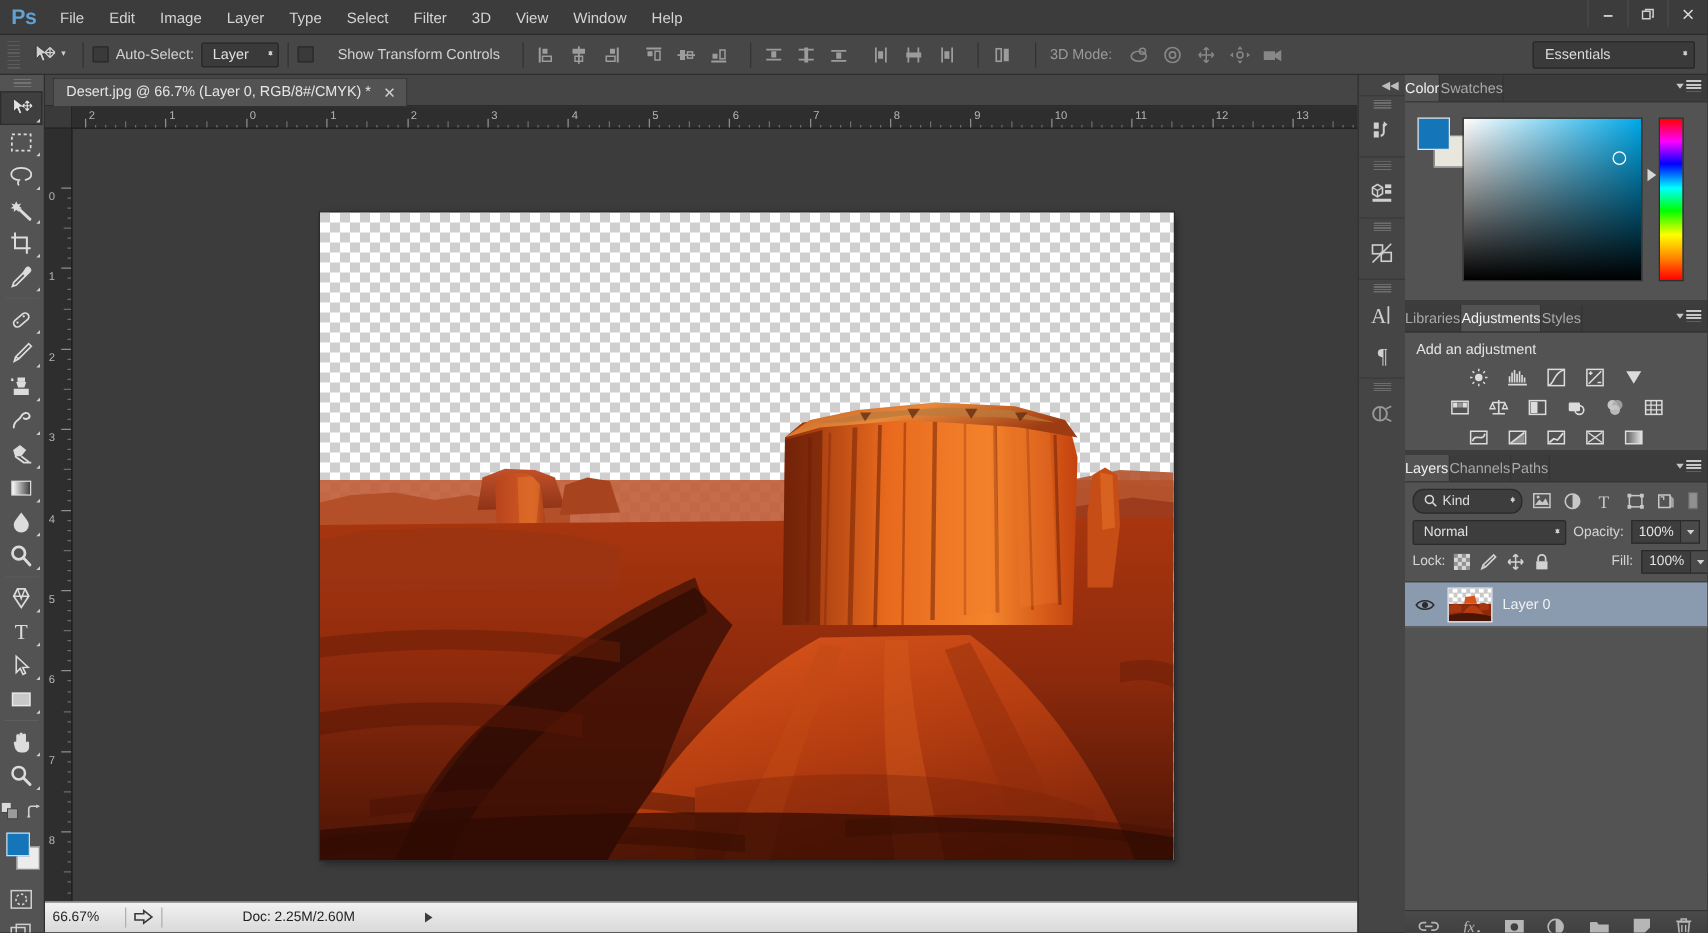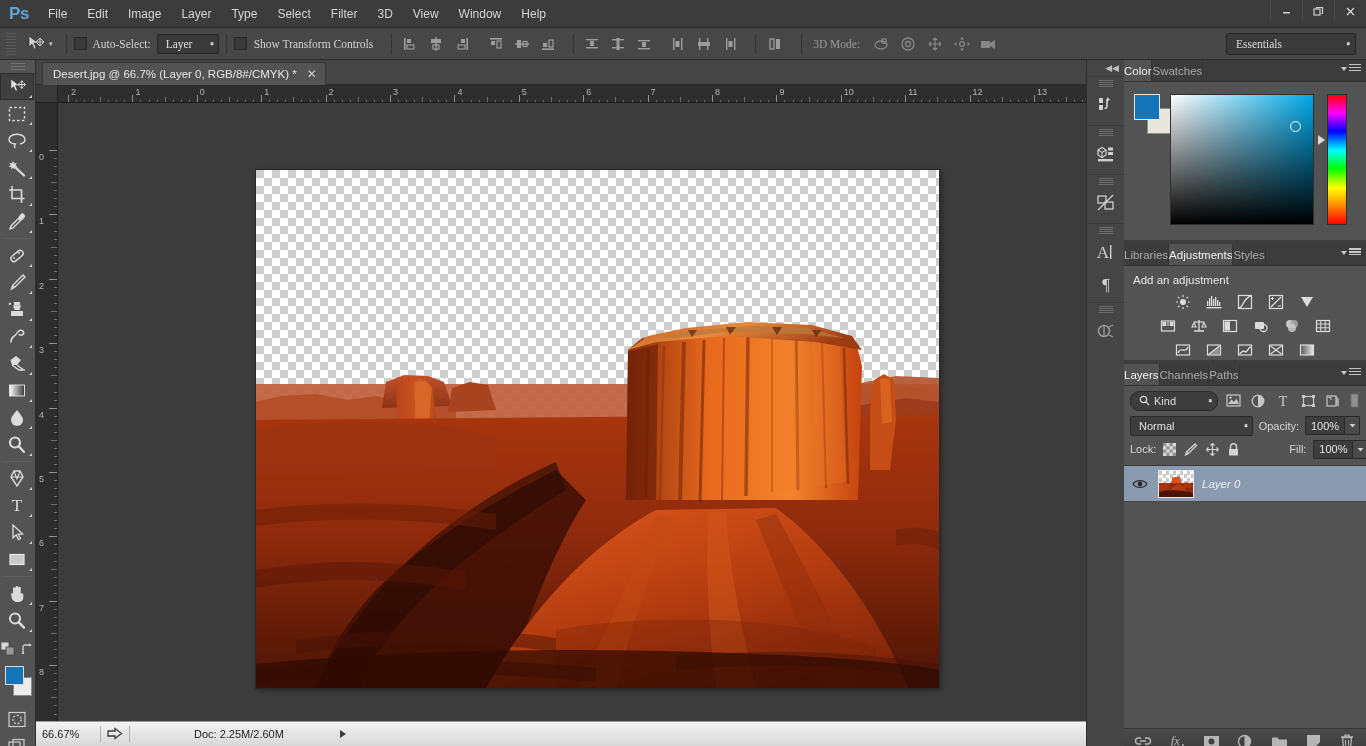--- a/index.html
+++ b/index.html
@@ -29,21 +29,21 @@
   .wincontrols { position: absolute; right: 0; top: 0; display: flex; height: 22px; }
   .wincontrol {
     width: 32px; height: 22px; display: flex; align-items: center; justify-content: center;
     color: #cfcfcf; font-size: 12px; border-left: 1px solid #4a4a4a; background: #3c3c3c;
   }
 
   
   .optionsbar {
     position: absolute; left: 0; top: 28px; width: 1366px; height: 32px;
     background: #474747; border-bottom: 1px solid #2e2e2e;
-    display: flex; align-items: center; padding-left: 2px; font-family: Liberation Serif, serif;
+    display: flex; align-items: center; padding-left: 2px;
   }
   .grip { width: 10px; height: 22px; background:
       repeating-linear-gradient(to bottom, #6a6a6a 0 1px, transparent 1px 3px);
       margin: 0 4px; opacity: .6; }
   .tool-preview { display: flex; align-items: center; gap: 3px; padding: 0 6px; }
   .opt-sep { width: 1px; height: 20px; background: #333; margin: 0 7px; }
   .chk { width: 13px; height: 13px; background: #3a3a3a; border: 1px solid #272727;
          border-radius: 1px; display: inline-block; }
   .opt-label { color: #d2d2d2; font-size: 11.5px; white-space: nowrap; }
   .opt-label.dim { color: #9a9a9a; }
@@ -219,21 +219,21 @@
   }
   .num-box {
     height: 19px; min-width: 40px; background: #3d3d3d; border: 1px solid #2a2a2a;
     color: #e2e2e2; font-size: 11px; display: flex; align-items: center; justify-content: center;
   }
   .num-caret { width: 15px; height: 19px; background: #4a4a4a; border: 1px solid #2a2a2a;
     border-left: none; display: flex; align-items: center; justify-content: center; }
   .lock-row { display: flex; align-items: center; height: 24px; padding: 2px 6px 0; gap: 7px; }
   .lbl { color: #d6d6d6; font-size: 11px; }
   .lock-ico { width: 17px; height: 17px; display: flex; align-items: center; justify-content: center; opacity: .9; }
-  .layer-list { margin-top: 5px; border-top: 1px solid #3b3b3b; height: 234px; background: #535353; font-style: italic; }
+  .layer-list { margin-top: 5px; border-top: 1px solid #3b3b3b; height: 234px; background: #535353; }
   .layer-row {
     display: flex; align-items: center; height: 36px; gap: 8px; padding: 0 6px;
     border-bottom: 1px solid #4a4a4a;
   }
   .layer-row.selected { background: #8a9bb0; }
   .eye-cell { width: 20px; display: flex; align-items: center; justify-content: center; }
   .layer-thumb {
     width: 36px; height: 28px; border: 1px solid #e8e8e8; position: relative; overflow: hidden;
     background: repeating-conic-gradient(#ffffff 0% 25%, #c8c8c8 0% 50%) 0 0 / 7px 7px;
   }
@@ -307,21 +307,21 @@
       <span class="mini-select">
         <span>Layer</span>
         <span class="spin">
             <i>▴</i>
             <i>▾</i>
           </span>
       </span>
     </div>
     <div class="opt-sep"></div>
 
-    <div style="display:flex;align-items:center;gap:7px;">
+    <div style="display:flex;align-items:center;gap:19px;">
       <span class="chk"></span>
       <span class="opt-label">Show Transform Controls</span>
     </div>
     <div class="opt-sep" style="margin-left:18px;"></div>
 
     <div style="display:flex;gap:4px;">
       <span class="align-ico">
         <svg width="16" height="16" viewBox="0 0 16 16">
             <rect x="2" y="2" width="1.6" height="12" fill="#b9b9b9"></rect>
             <rect x="5" y="3" width="4" height="4" fill="#b9b9b9"></rect>

